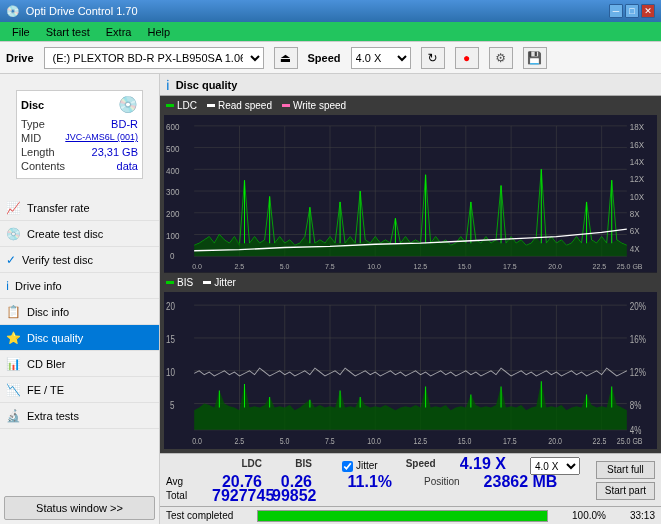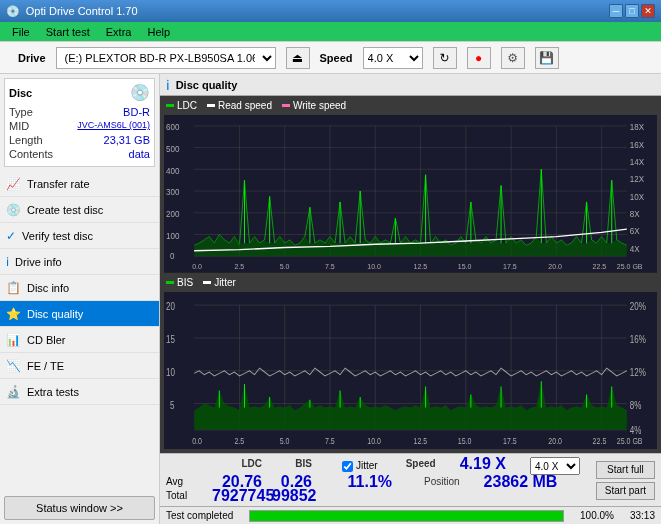--- a/index.html
+++ b/index.html
@@ -59,21 +59,21 @@
       font-size: 11px;
       cursor: pointer;
     }
 
     
     .toolbar {
       background: #f5f5f5;
       height: 32px;
       display: flex;
       align-items: center;
-      padding: 0 18px;
+      padding: 0 6px;
       gap: 10px;
       border-bottom: 1px solid #ccc;
     }
     .toolbar-label {
       font-size: 11px;
       font-weight: bold;
     }
     .drive-select {
       height: 22px;
       width: 220px;
@@ -114,21 +114,21 @@
       background: #f0f0f0;
       border-right: 1px solid #ccc;
       display: flex;
       flex-direction: column;
     }
 
     
     .disc-info-box {
       background: white;
       border: 1px solid #ccc;
-      margin: 4px;
+      margin: 16px;
       padding: 4px;
     }
     .disc-header {
       display: flex;
       align-items: center;
       justify-content: space-between;
       margin-bottom: 4px;
     }
     .disc-title {
       font-weight: bold;
@@ -288,21 +288,21 @@
       white-space: nowrap;
     }
 
     
     .progress-bar-container {
       background: #e8e8e8;
       height: 18px;
       display: flex;
       align-items: center;
       padding: 0 6px;
-      gap: 16px;
+      gap: 24px;
       border-top: 1px solid #aaa;
     }
     .progress-track {
       flex: 1;
       height: 12px;
       background: #c0c0c0;
       border: 1px solid #999;
     }
     .progress-fill {
       height: 100%;

